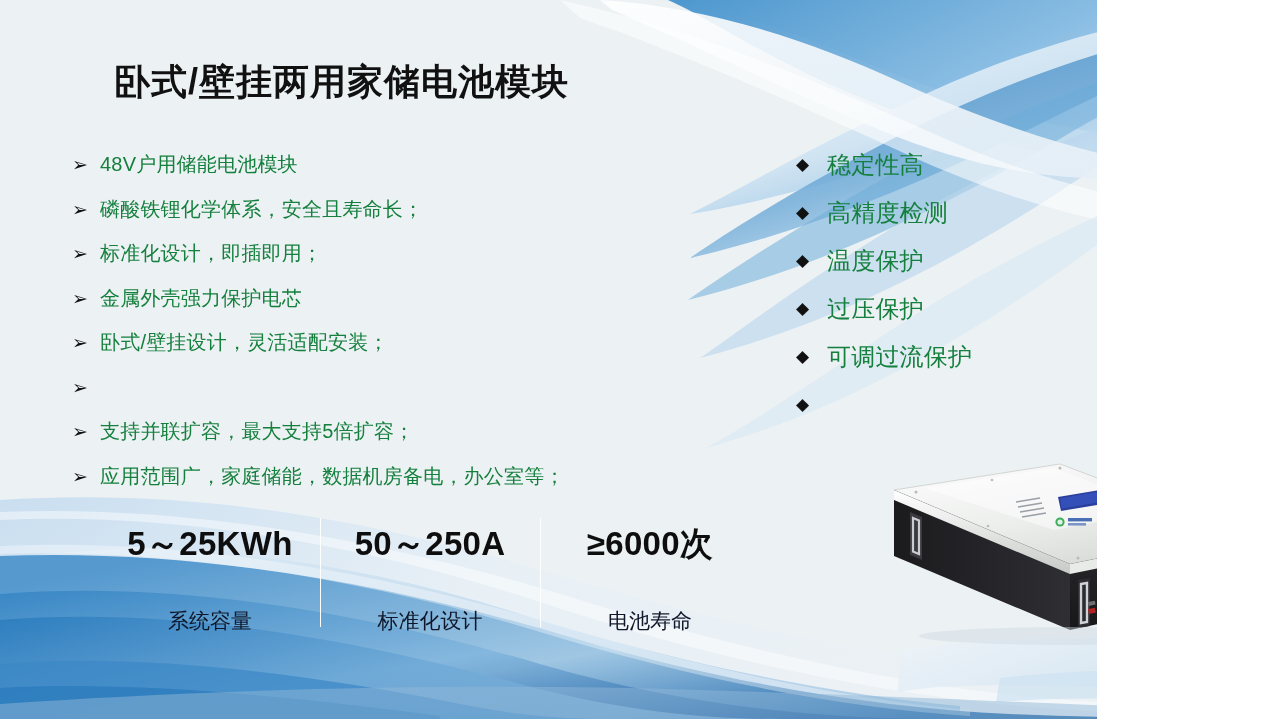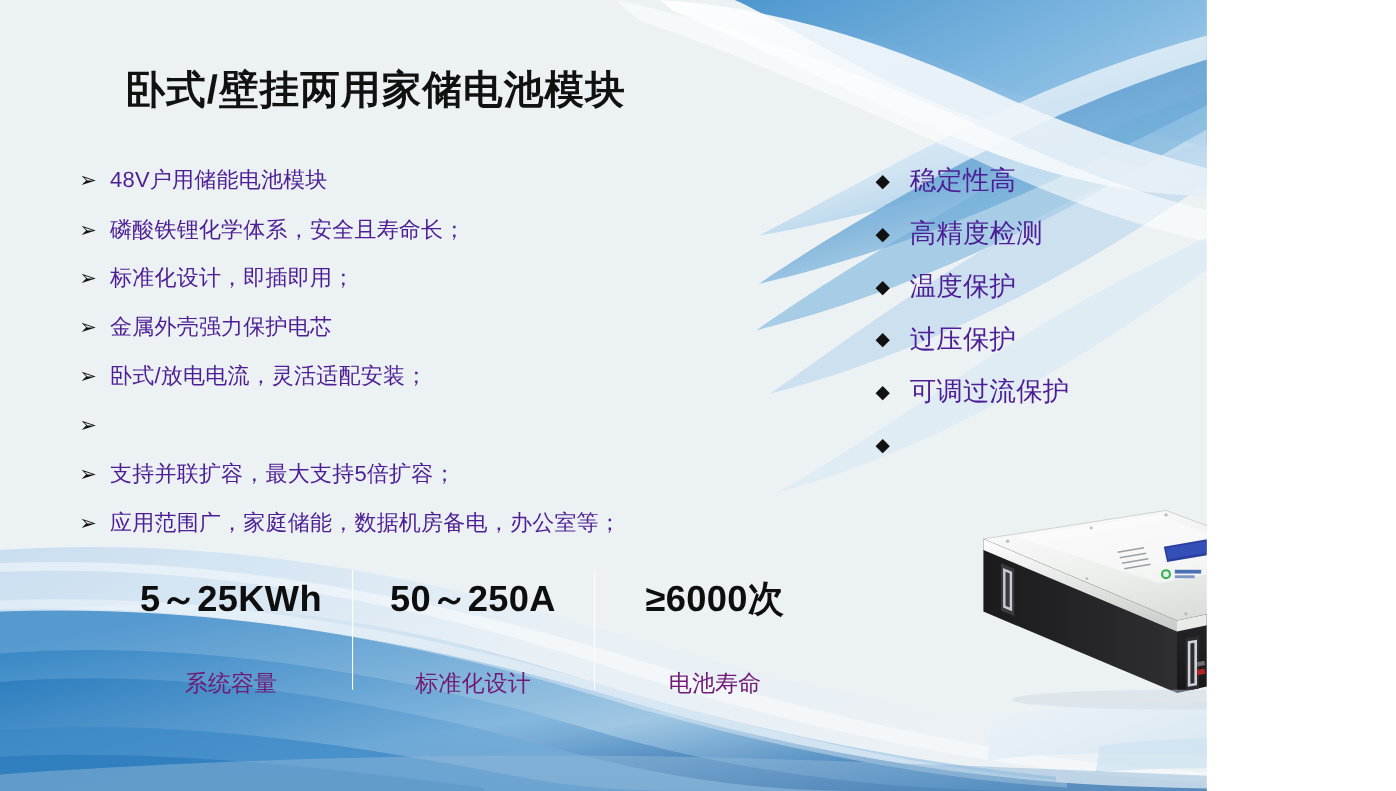--- a/index.html
+++ b/index.html
@@ -24,21 +24,21 @@
   
   .col-left{position:absolute;left:72px;top:152px;width:660px;}
   .col-right{position:absolute;left:796px;top:152px;width:330px;}
 
   .bullet{display:flex;align-items:flex-start;margin-bottom:19.5px;}
   .bullet .mark{
     flex:0 0 auto;font-size:19px;line-height:25px;color:#111;
     width:28px;text-align:left;
   }
   .bullet .txt{
-    font-size:20px;line-height:25px;color:#4c1d95;white-space:nowrap;
+    font-size:20px;line-height:25px;color:#15803d;white-space:nowrap;
     letter-spacing:.2px;
   }
 
   .col-right .bullet{margin-bottom:23px;}
   .col-right .mark{font-size:17px;width:31px;}
   .col-right .txt{font-size:24px;}
 
   
   .stats{position:absolute;left:100px;top:515px;width:660px;height:110px;display:flex;}
   .stat{
@@ -47,21 +47,21 @@
   }
   .stat + .stat::before{
     content:"";position:absolute;left:0;top:3px;bottom:-2px;width:1.4px;
     background:#fdfefe;
   }
   .stat .value{
     font-size:33px;font-weight:700;color:#0e0e0e;white-space:nowrap;
     margin-top:7px;letter-spacing:.3px;
   }
   .stat .label{
-    font-size:21px;color:#701a75;white-space:nowrap;margin-top:40px;
+    font-size:21px;color:#0f172a;white-space:nowrap;margin-top:40px;
   }
 
   
   .product{position:absolute;left:864px;top:452px;width:392px;height:208px;}
 </style>
 </head>
 <body>
 
 <div id="slide">
 
@@ -211,21 +211,21 @@
     <div class="bullet">
       <span class="mark">➢</span>
       <span class="txt">标准化设计，即插即用；</span>
     </div>
     <div class="bullet">
       <span class="mark">➢</span>
       <span class="txt">金属外壳强力保护电芯</span>
     </div>
     <div class="bullet">
       <span class="mark">➢</span>
-      <span class="txt">卧式/放电电流，灵活适配安装；</span>
+      <span class="txt">卧式/壁挂设计，灵活适配安装；</span>
     </div>
     <div class="bullet">
       <span class="mark">➢</span>
     </div>
     <div class="bullet">
       <span class="mark">➢</span>
       <span class="txt">支持并联扩容，最大支持5倍扩容；</span>
     </div>
     <div class="bullet">
       <span class="mark">➢</span>

